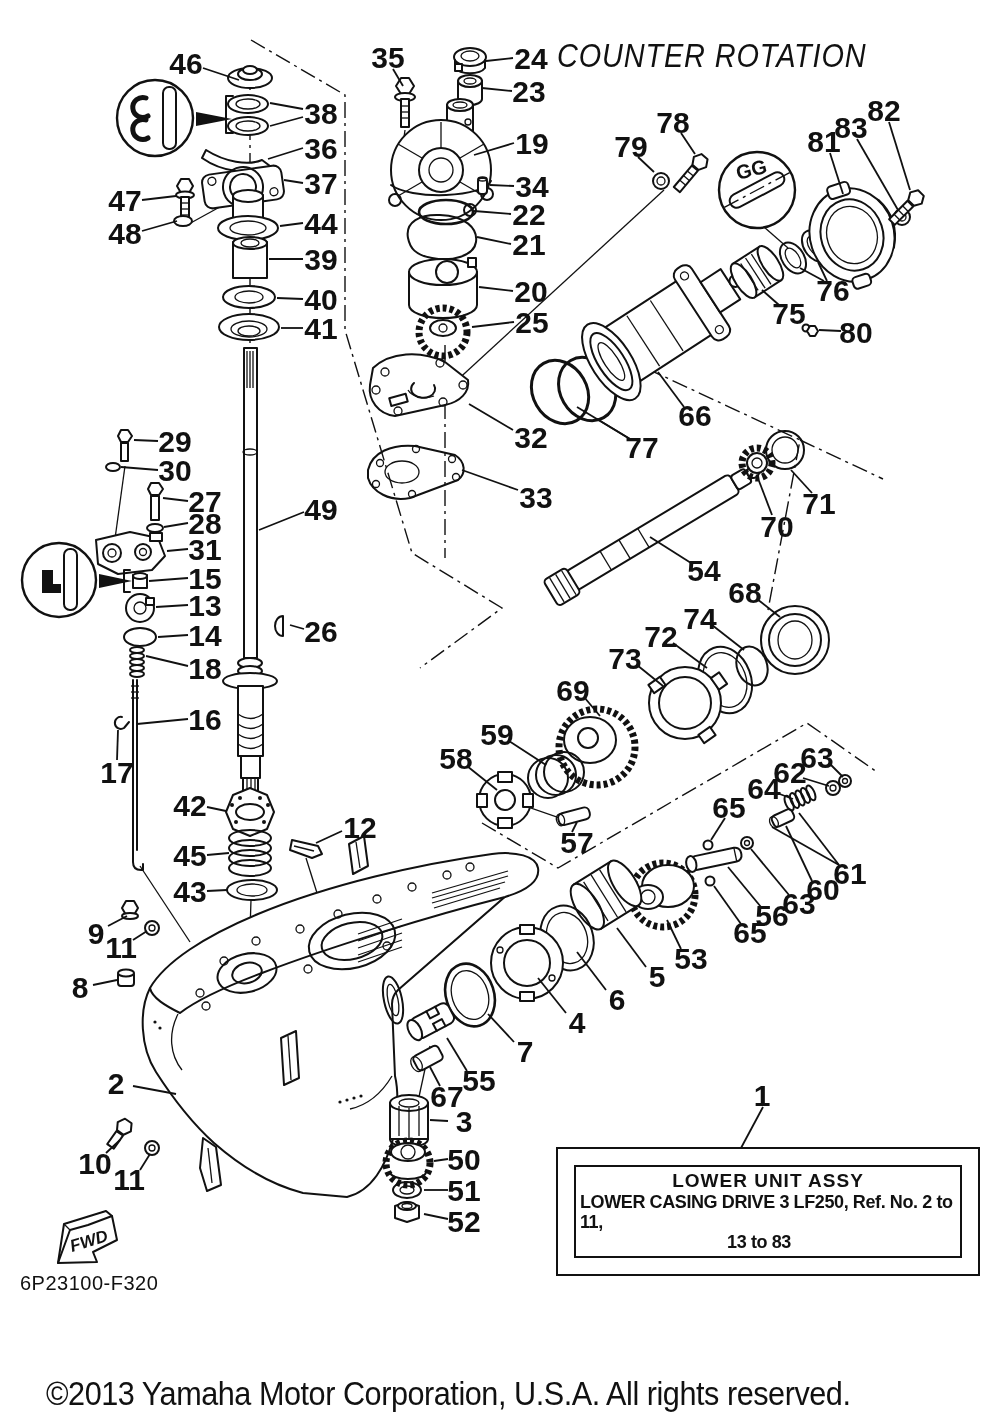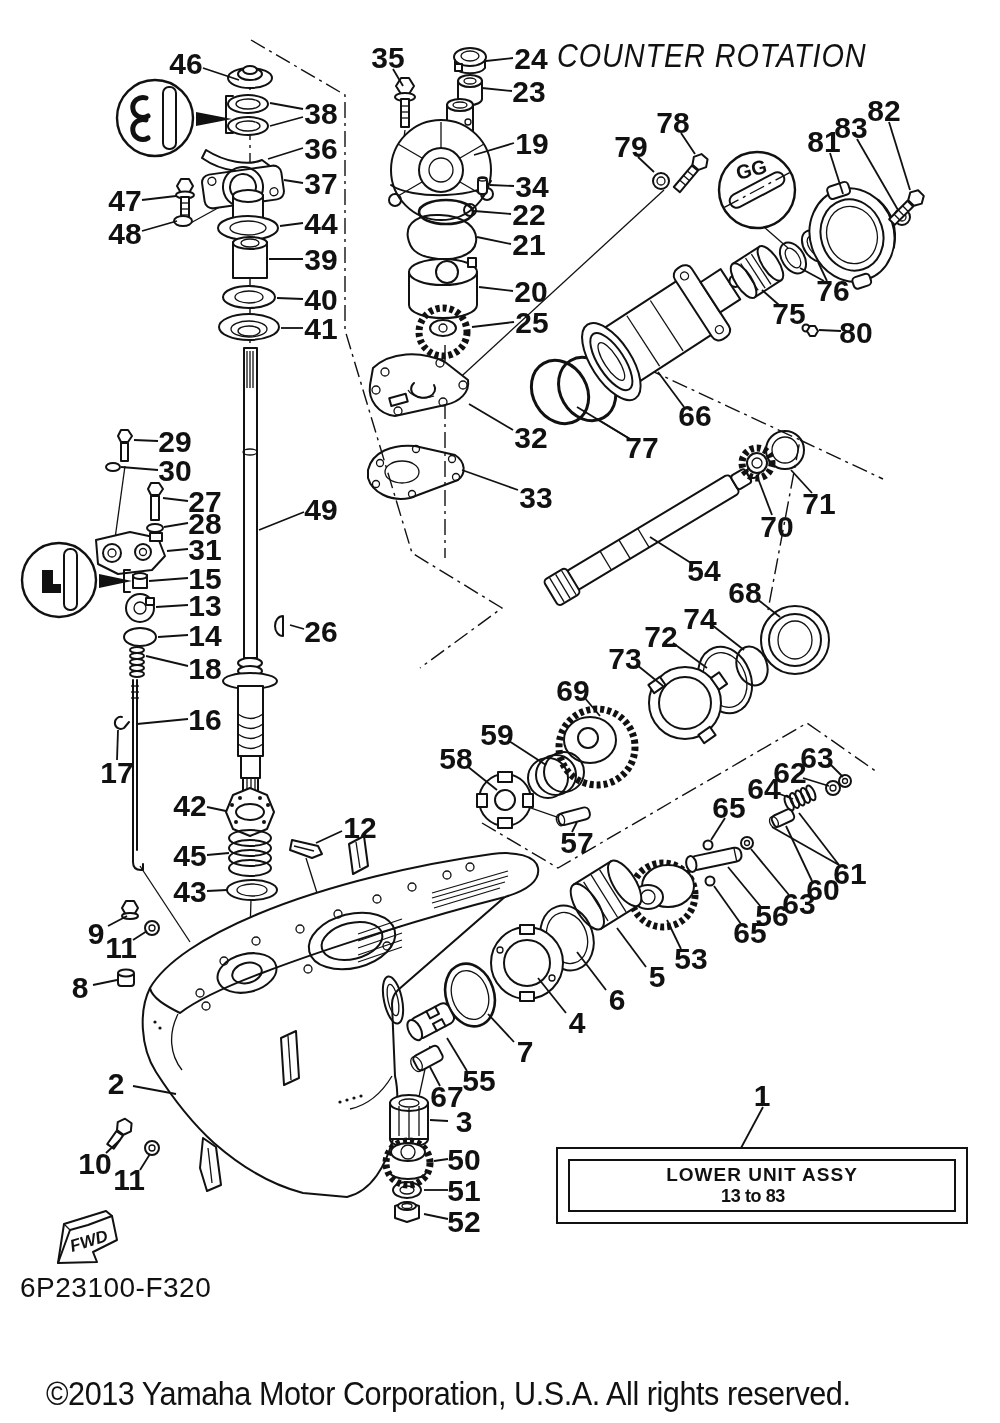--- a/index.html
+++ b/index.html
@@ -14,24 +14,24 @@
   .dash{fill:none;stroke:#111;stroke-width:1.4;stroke-dasharray:16 5 3 5;}
   .teeth{fill:none;stroke:#111;stroke-width:7;stroke-dasharray:4 3;}
   .ldr{fill:none;stroke:#111;stroke-width:1.8;}
   text.callout{font:600 30px "Liberation Sans",sans-serif;text-anchor:middle;dominant-baseline:central;fill:#111;}
   text.inset-mark{font:700 20px "Liberation Sans",sans-serif;fill:#111;}
   text.fwd-text{font:italic 700 17px "Liberation Sans",sans-serif;fill:#111;}
   
   .page-title{position:absolute;left:557px;top:36px;white-space:nowrap;
      font:italic 400 34px "Liberation Sans",sans-serif;letter-spacing:1px;
      transform:scaleX(.85);transform-origin:left top;}
-  .drawing-number{position:absolute;left:20px;top:1272px;font-size:28px;letter-spacing:.5px;}
+  .drawing-number{position:absolute;left:20px;top:1272px;font-size:20px;letter-spacing:.5px;}
   .copyright{position:absolute;left:46px;top:1374px;white-space:nowrap;
      font-size:34px;letter-spacing:-.5px;transform:scaleX(.9);transform-origin:left top;}
-  .infobox{position:absolute;left:556px;top:1147px;width:388px;border:2px solid #111;padding:10px;background:#fff;}
+  .infobox{position:absolute;left:556px;top:1147px;width:388px;border:2px solid #111;padding:16px;background:#fff;}
   .infobox-inner{border:2px solid #111;padding:3px 4px 4px 4px;}
   .ib-title{text-align:center;font-weight:700;font-size:19px;letter-spacing:1px;}
   .ib-l1,.ib-l2,.ib-l3{font-weight:700;font-size:18px;letter-spacing:-.4px;line-height:1.12;}
   .ib-l2{text-align:center;padding-right:18px;}
 </style>
 </head>
 <body>
 
 <div id="stage">
 
@@ -785,18 +785,19 @@
         <polyline points="830,153 843,194" class="ldr"></polyline>
         <text x="824" y="141" class="callout">81</text>
       </g>
 </svg>
 
 <div class="page-title">COUNTER  ROTATION</div>
 <div class="drawing-number">6P23100-F320</div>
 <div class="infobox">
   <div class="infobox-inner">
     <div class="ib-title">LOWER  UNIT ASSY</div>
+    <div class="ib-l1">LOWER CASING DRIVE 3 LF250, Ref. No. 2 to 11,</div>
     <div class="ib-l2">13 to 83</div>
   </div>
 </div>
 <div class="copyright">©2013 Yamaha Motor Corporation, U.S.A. All rights reserved.</div>
 
 </div>
 
 </body></html>

